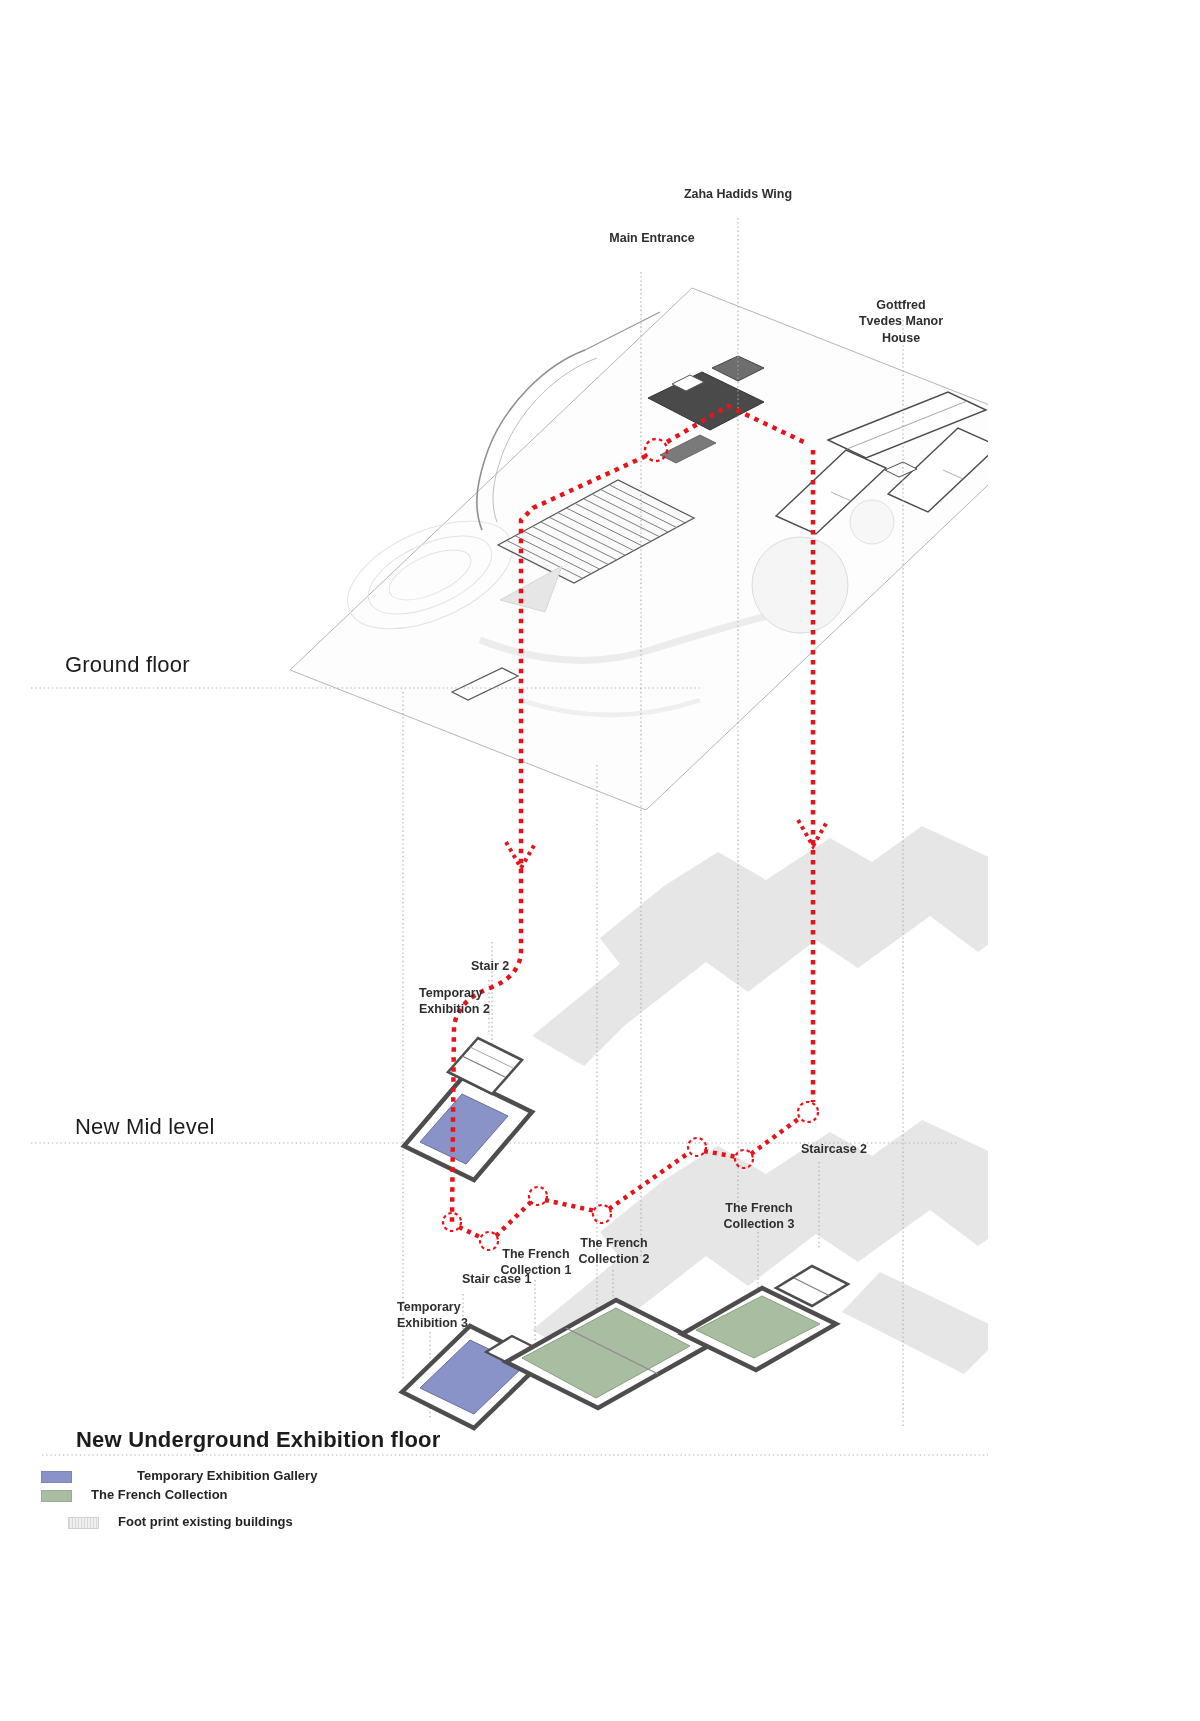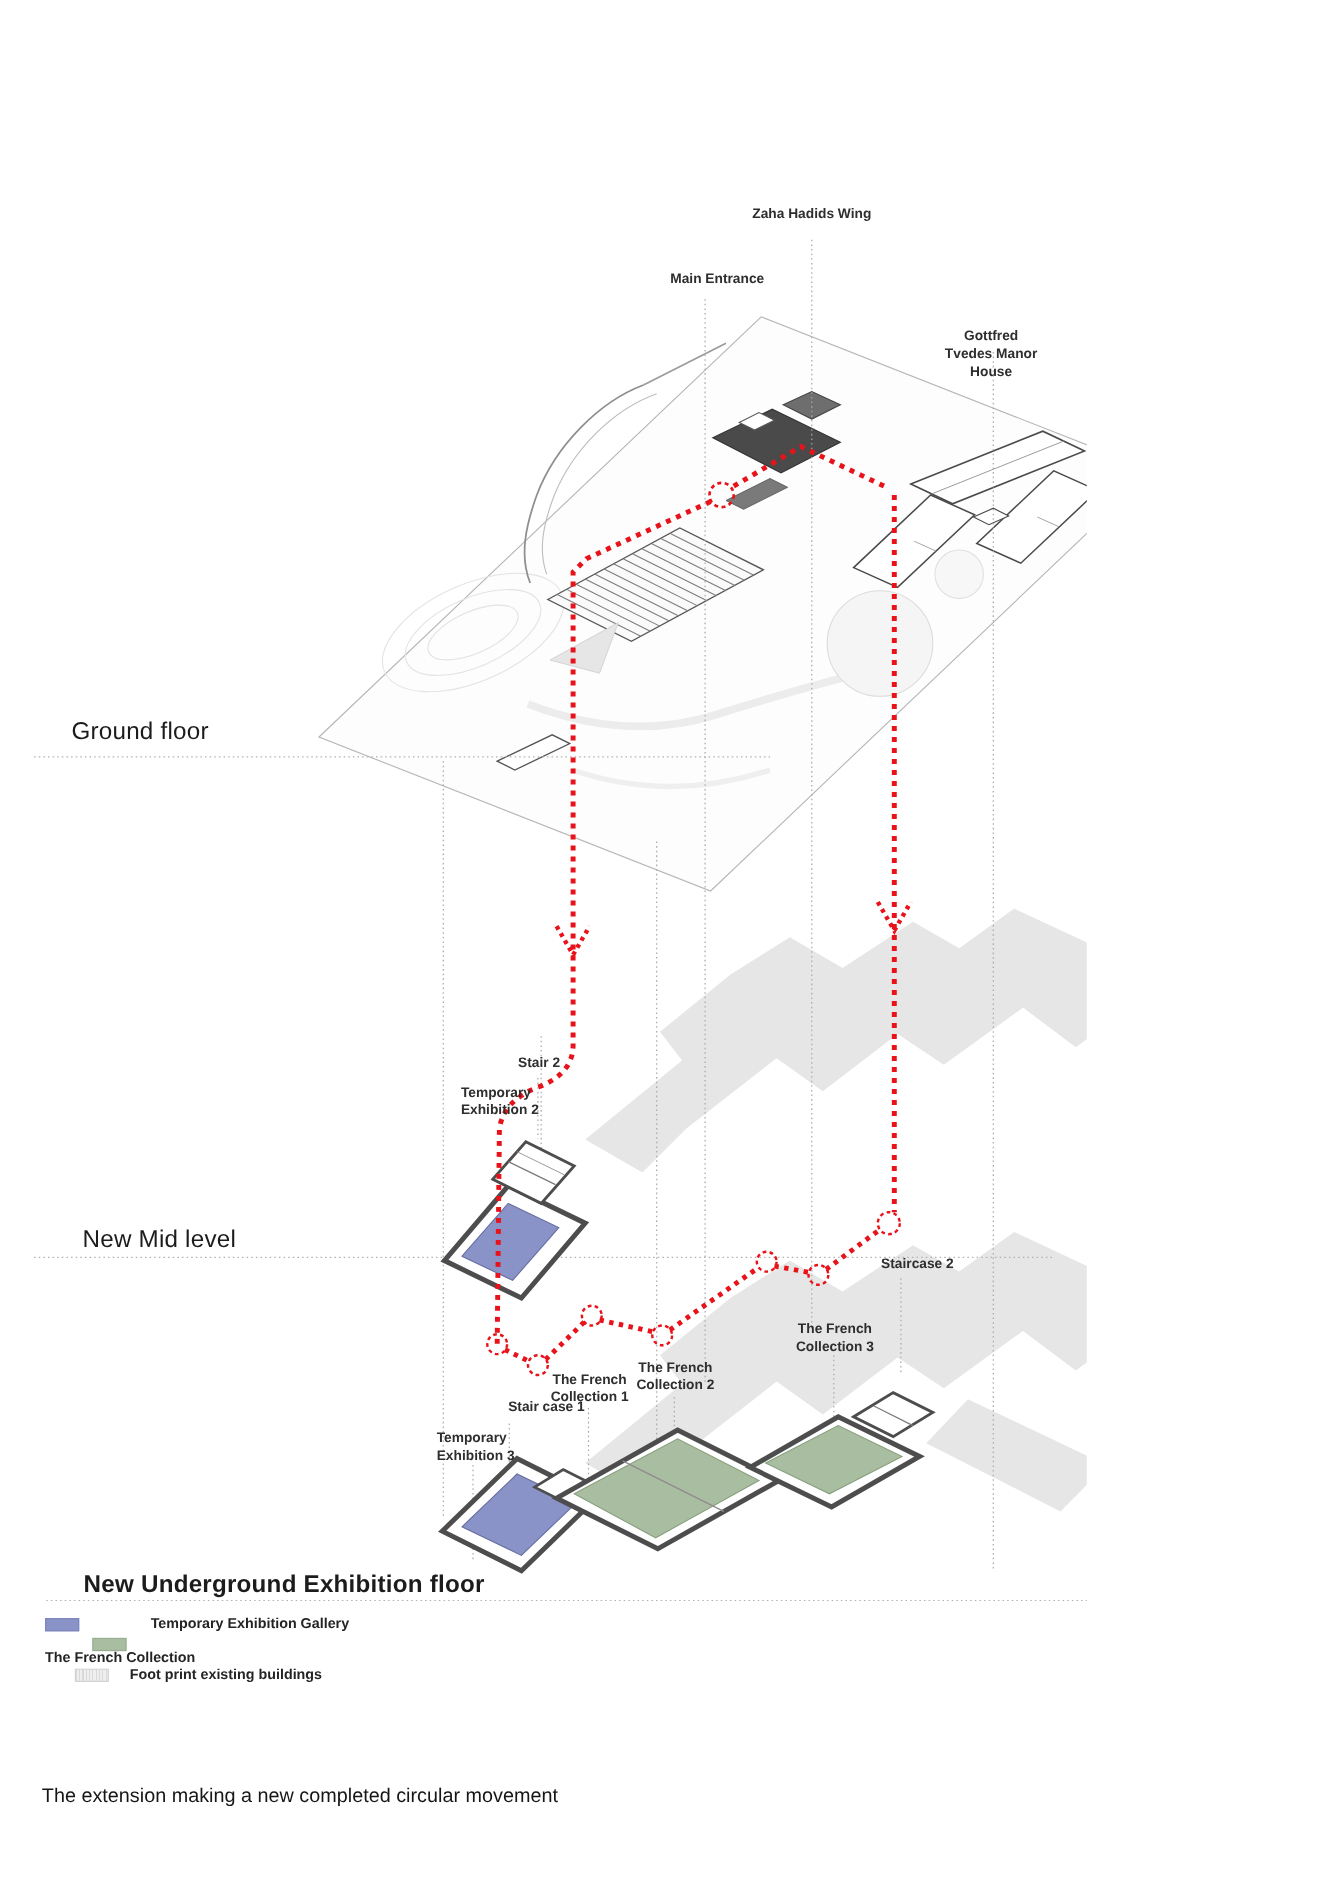--- a/index.html
+++ b/index.html
@@ -169,21 +169,21 @@
       <circle cx="538" cy="1196" r="9"></circle>
       <circle cx="602" cy="1214" r="9"></circle>
       <circle cx="697" cy="1147" r="9"></circle>
       <circle cx="744" cy="1159" r="9"></circle>
       <circle cx="808" cy="1112" r="10"></circle>
     </g>
   </g>
 </svg>
 
   <div class="lbl ctr" style="left:738px;top:186px;">Zaha Hadids Wing</div>
-  <div class="lbl ctr" style="left:652px;top:245px;">Main Entrance</div>
+  <div class="lbl ctr" style="left:652px;top:230px;">Main Entrance</div>
   <div class="lbl ctr" style="left:901px;top:297px;">Gottfred Tvedes Manor House</div>
 
   <div class="title" style="left:31px;top:652px;">Ground floor</div>
   <div class="title" style="left:41px;top:1114px;">New Mid level</div>
   <div class="title bold" style="left:42px;top:1427px;">New Underground Exhibition floor</div>
 
   <div class="lbl" style="left:471px;top:958px;">Stair 2</div>
   <div class="lbl" style="left:419px;top:985px;">Temporary
 Exhibition 2</div>
   <div class="lbl" style="left:801px;top:1141px;">Staircase 2</div>
@@ -194,24 +194,23 @@
   <div class="lbl ctr" style="left:536px;top:1246px;">The French
 Collection 1</div>
   <div class="lbl" style="left:462px;top:1271px;">Stair case 1</div>
   <div class="lbl" style="left:397px;top:1299px;">Temporary
 Exhibition 3</div>
 
   <div class="legend-row" style="top:1470px;gap:46px;">
     <div class="swatch blue"></div>
     <div class="legend-label">Temporary Exhibition Gallery</div>
   </div>
-  <div class="legend-row" style="top:1489px;flex-direction:column;">
+  <div class="legend-row" style="top:1489px;">
     <div class="swatch green"></div>
     <div class="legend-label">The French Collection</div>
   </div>
   <div class="legend-row" style="top:1516px;padding-left:27px;">
     <div class="swatch hatch"></div>
     <div class="legend-label">Foot print existing buildings</div>
   </div>
 
-  <div class="caption" style="left:38px;top:1622px;">The extension making a new completed circular movement</div>
 
 </div>
 
 </body></html>

